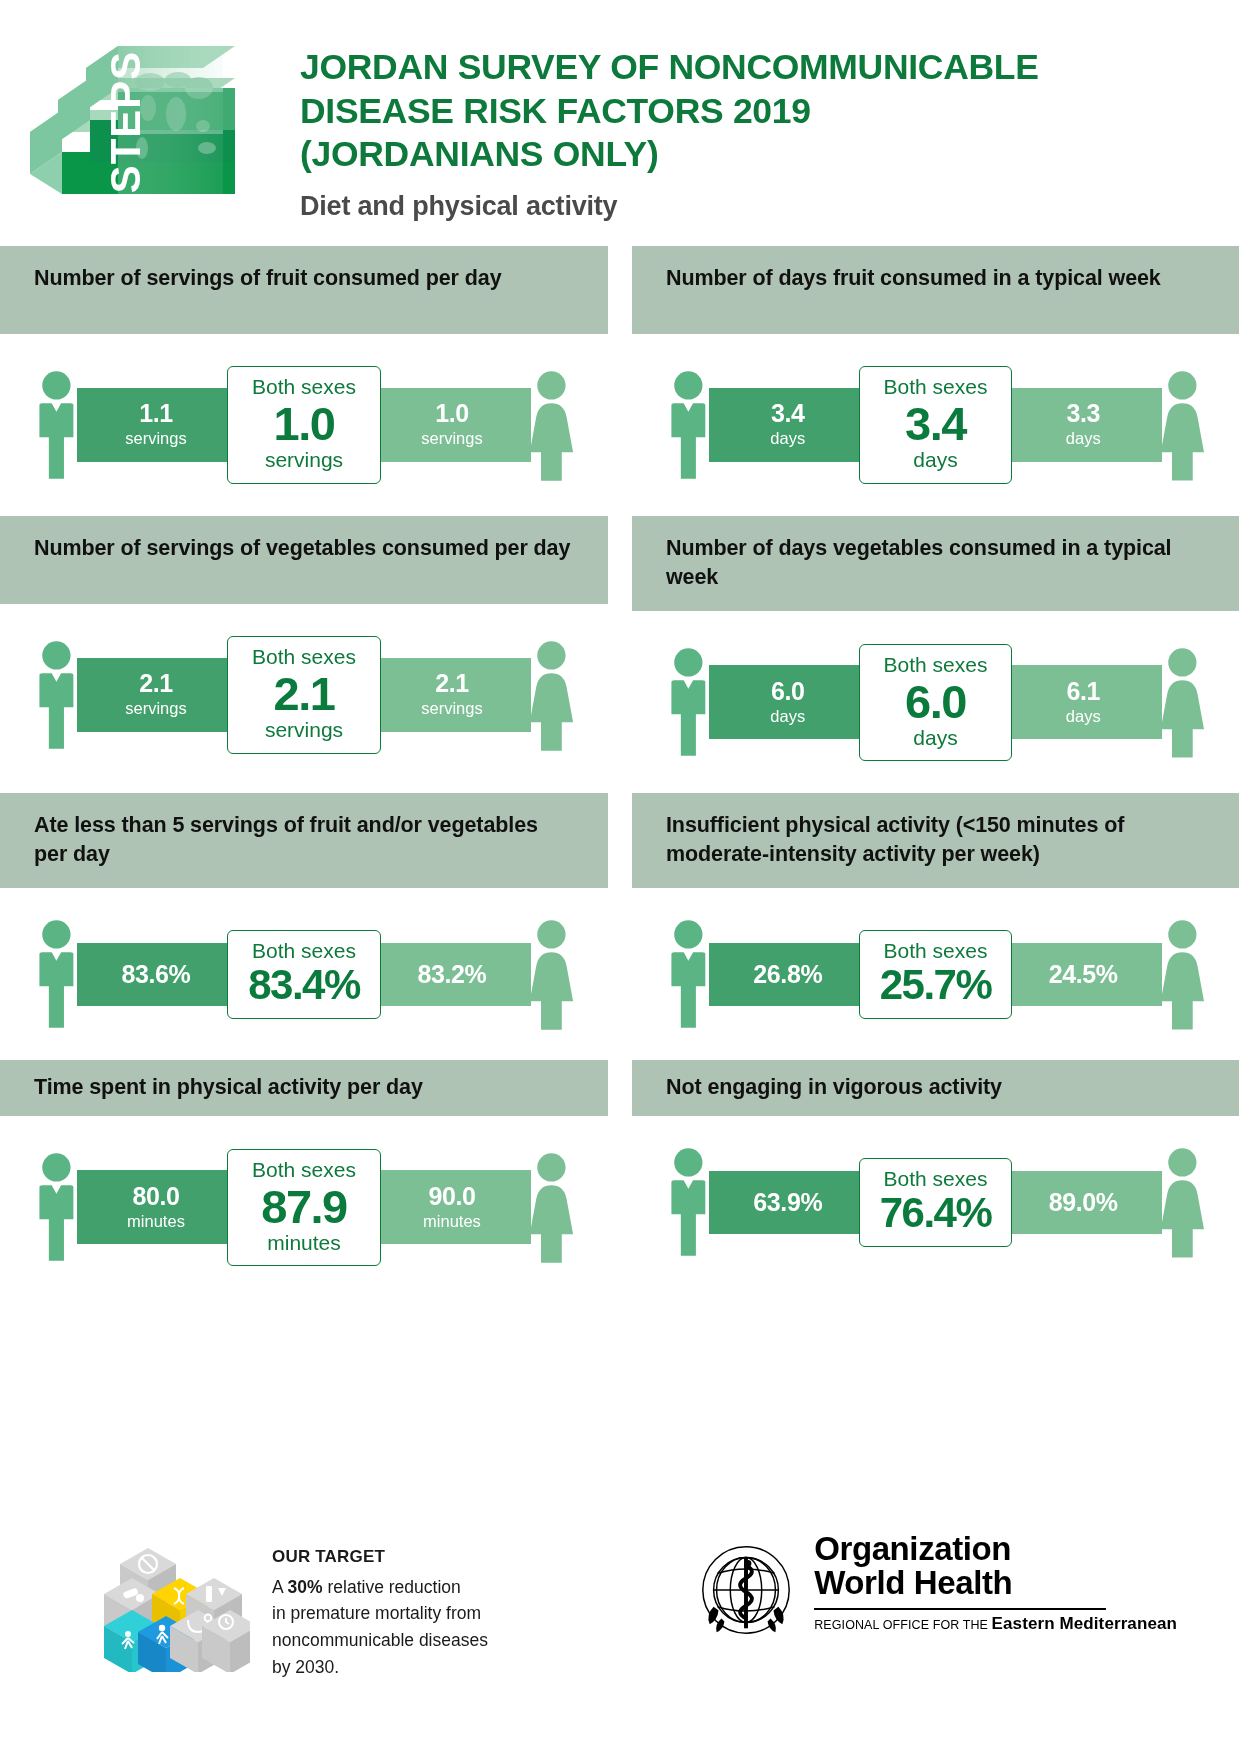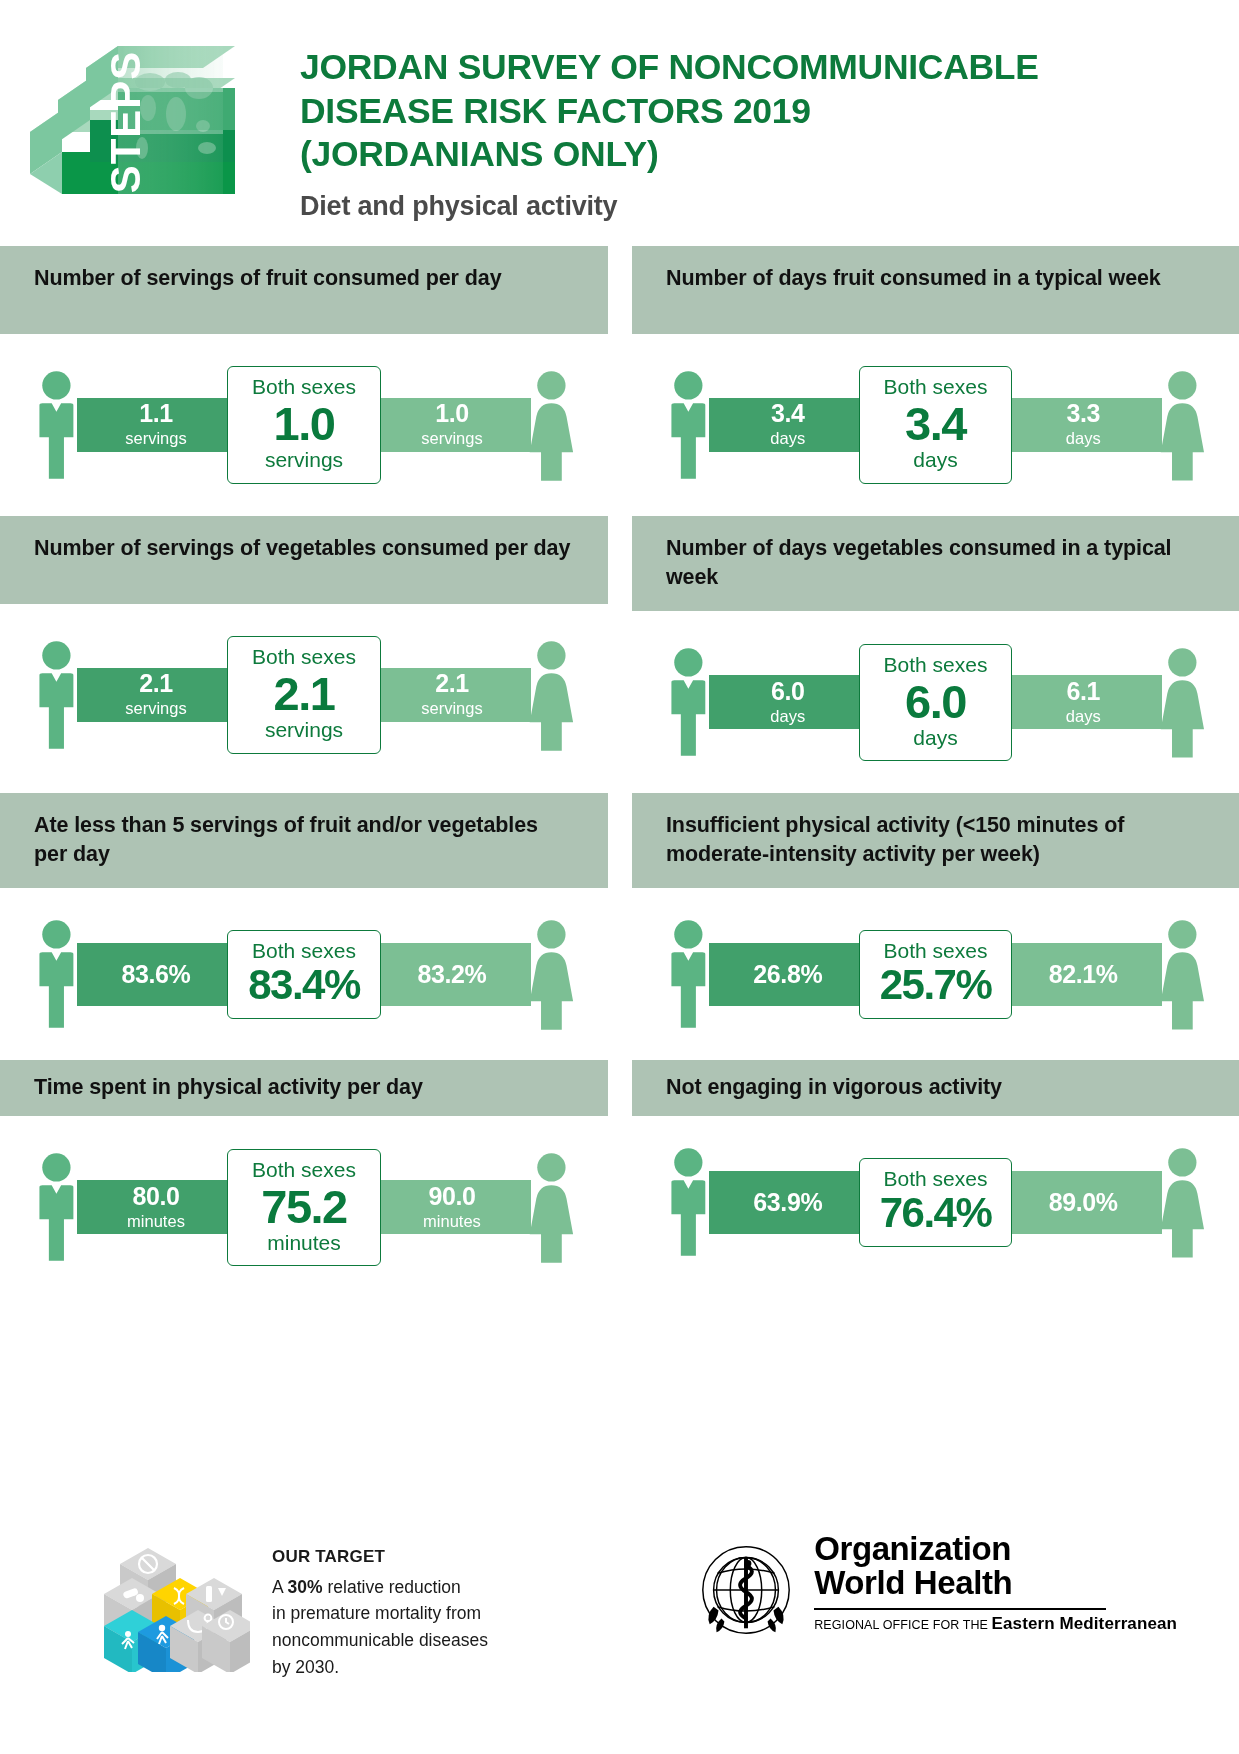--- a/index.html
+++ b/index.html
@@ -65,21 +65,21 @@
     display: flex;
     align-items: center;
     justify-content: center;
     padding: 0 30px;
   }
   .stat-row.tall { height: 182px; }
   .fig-male   { width: 56px; height: 118px; }
   .fig-female { width: 56px; height: 118px; }
 
   .bar {
-    height: 54px;
+    height: 74px;
     position: relative;
     z-index: 1;
     display: flex;
     flex-direction: column;
     align-items: center;
     justify-content: center;
     color: #ffffff;
   }
   .bar-male   { background: #41a06b; width: 168px; margin-left: -6px; }
   .bar-female { background: #7cbf94; width: 168px; margin-right: -6px; }
@@ -392,21 +392,21 @@
       <div class="bar bar-male pct">
         <div class="bar-value pct-val">26.8%</div>
 
       </div>
       <div class="center-card pct">
         <div class="cc-label">Both sexes</div>
         <div class="cc-value pct-big">25.7%</div>
 
       </div>
       <div class="bar bar-female pct">
-        <div class="bar-value pct-val">82.1%</div>
+        <div class="bar-value pct-val">24.5%</div>
 
       </div>
       <svg class="fig-female" viewBox="0 0 56 118">
       <circle cx="28" cy="17" r="15" fill="#7cbf94"></circle>
       <path d="M28,36 q-13,0 -16,14 l-7,38 l12,0 l0,30 l22,0 l0,-30 l12,0 l-7,-38 q-3,-14 -16,-14 z" fill="#7cbf94"></path>
     </svg>
     </div>
       </div>
       <div class="panel left">
     <div class="panel-header h1line">
@@ -416,21 +416,21 @@
       <svg class="fig-male" viewBox="0 0 56 118">
       <circle cx="28" cy="17" r="15" fill="#5bb483"></circle>
       <path d="M10,38 q0,-2 3,-2 l10,0 l5,9 l5,-9 l10,0 q3,0 3,2 l0,34 l-10,0 l0,44 l-16,0 l0,-44 l-10,0 z" fill="#5bb483"></path>
     </svg>
       <div class="bar bar-male">
         <div class="bar-value">80.0</div>
         <div class="bar-unit">minutes</div>
       </div>
       <div class="center-card">
         <div class="cc-label">Both sexes</div>
-        <div class="cc-value">75.2</div>
+        <div class="cc-value">87.9</div>
         <div class="cc-unit">minutes</div>
       </div>
       <div class="bar bar-female">
         <div class="bar-value">90.0</div>
         <div class="bar-unit">minutes</div>
       </div>
       <svg class="fig-female" viewBox="0 0 56 118">
       <circle cx="28" cy="17" r="15" fill="#7cbf94"></circle>
       <path d="M28,36 q-13,0 -16,14 l-7,38 l12,0 l0,30 l22,0 l0,-30 l12,0 l-7,-38 q-3,-14 -16,-14 z" fill="#7cbf94"></path>
     </svg>

